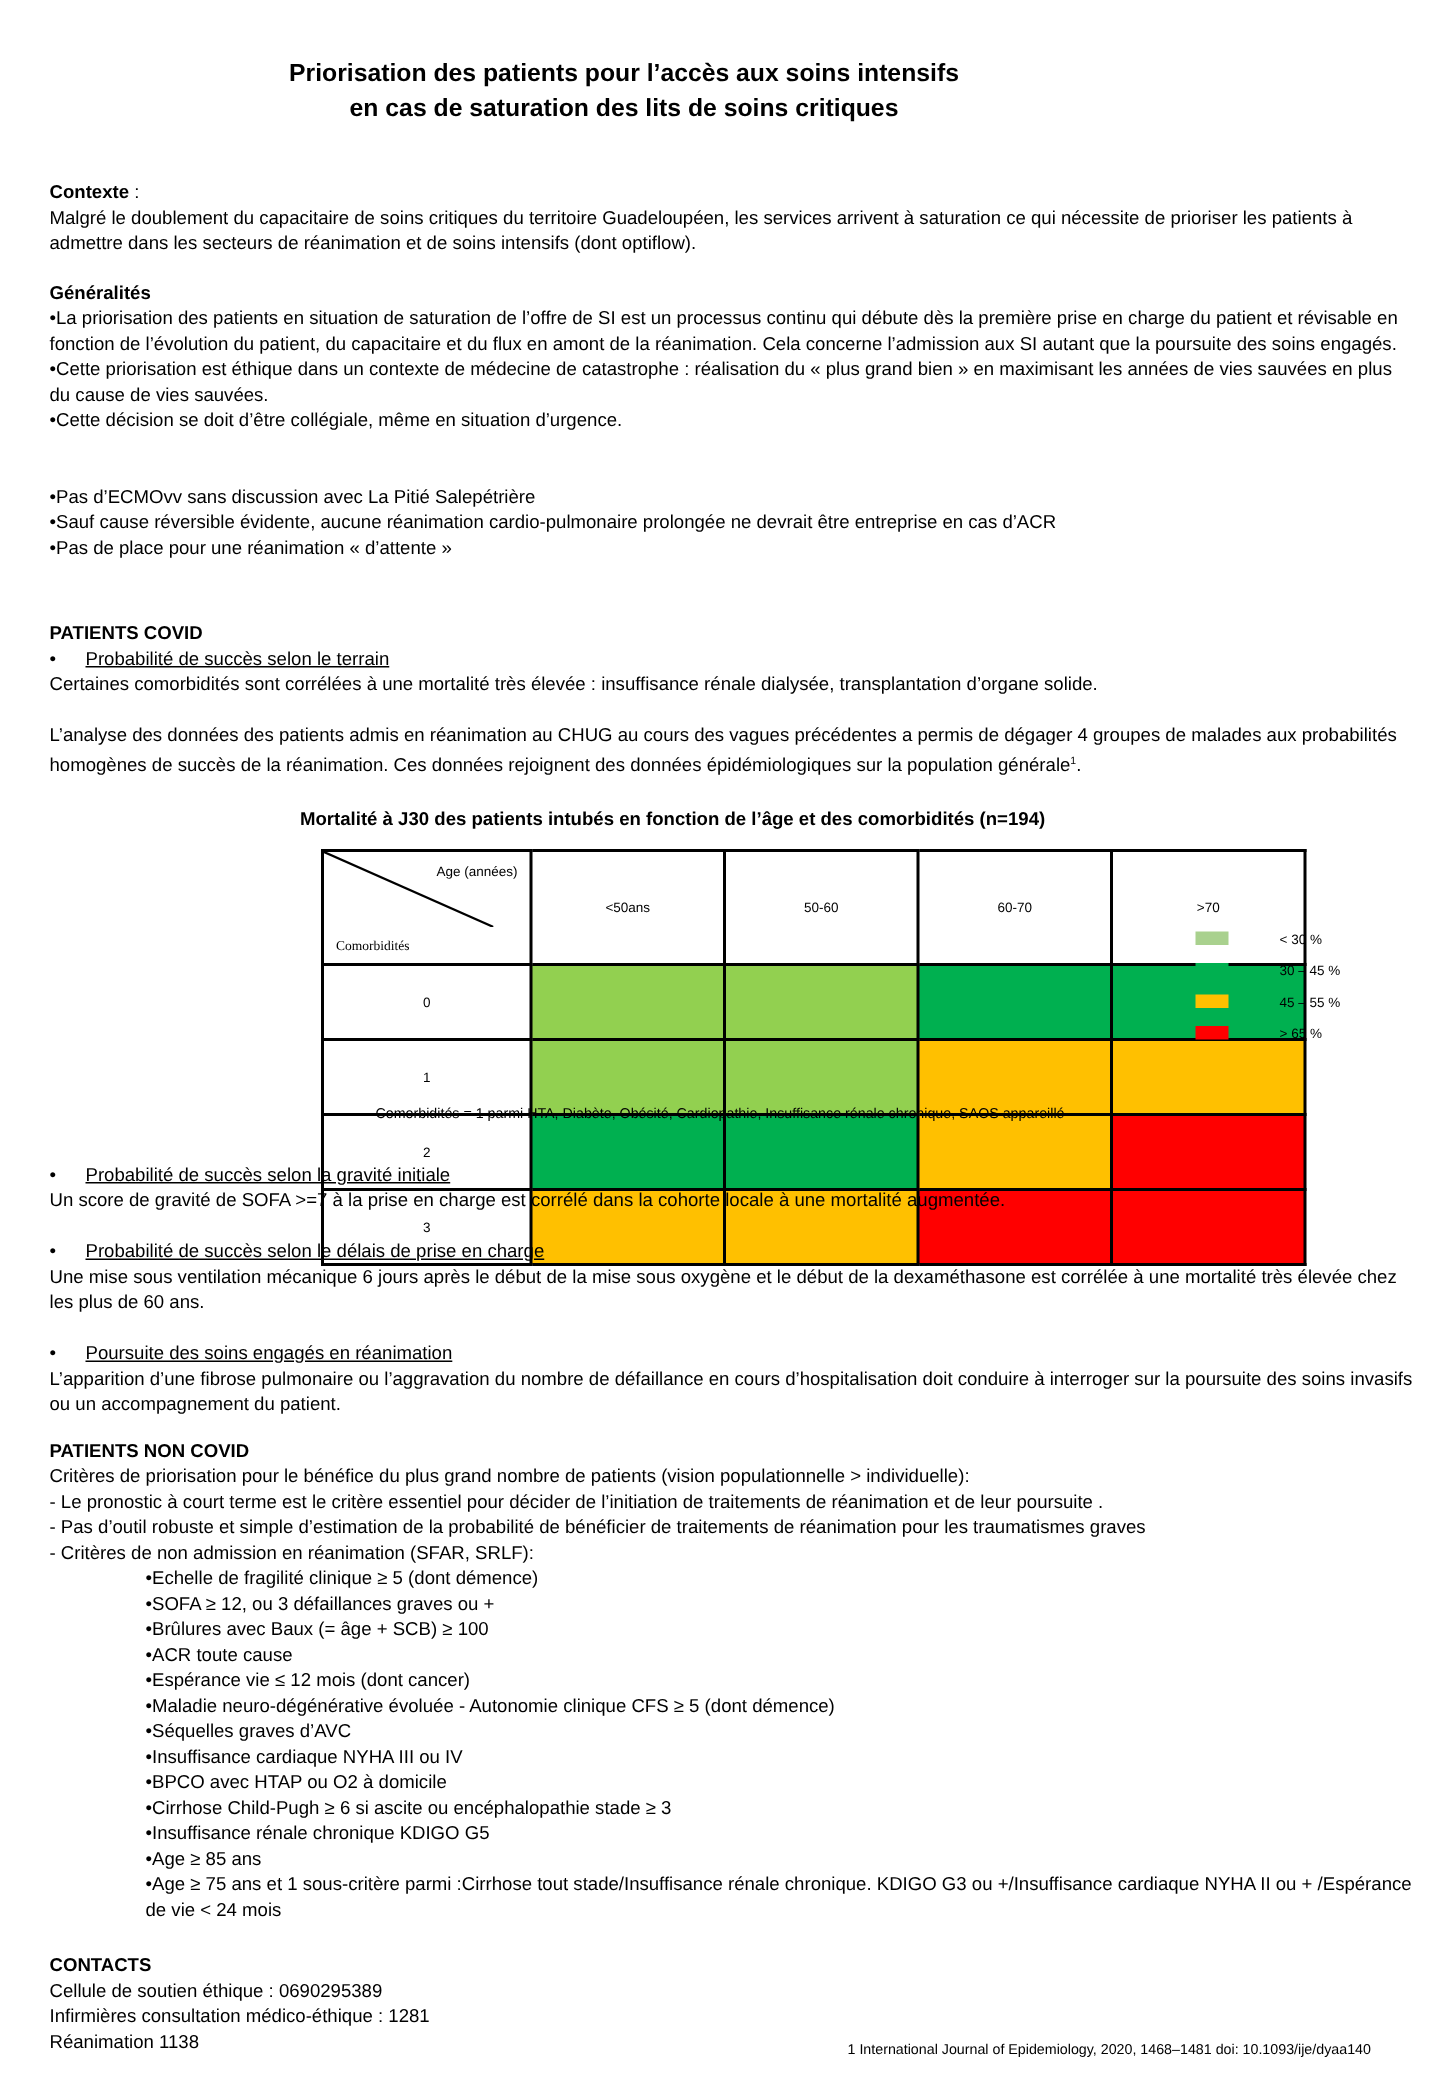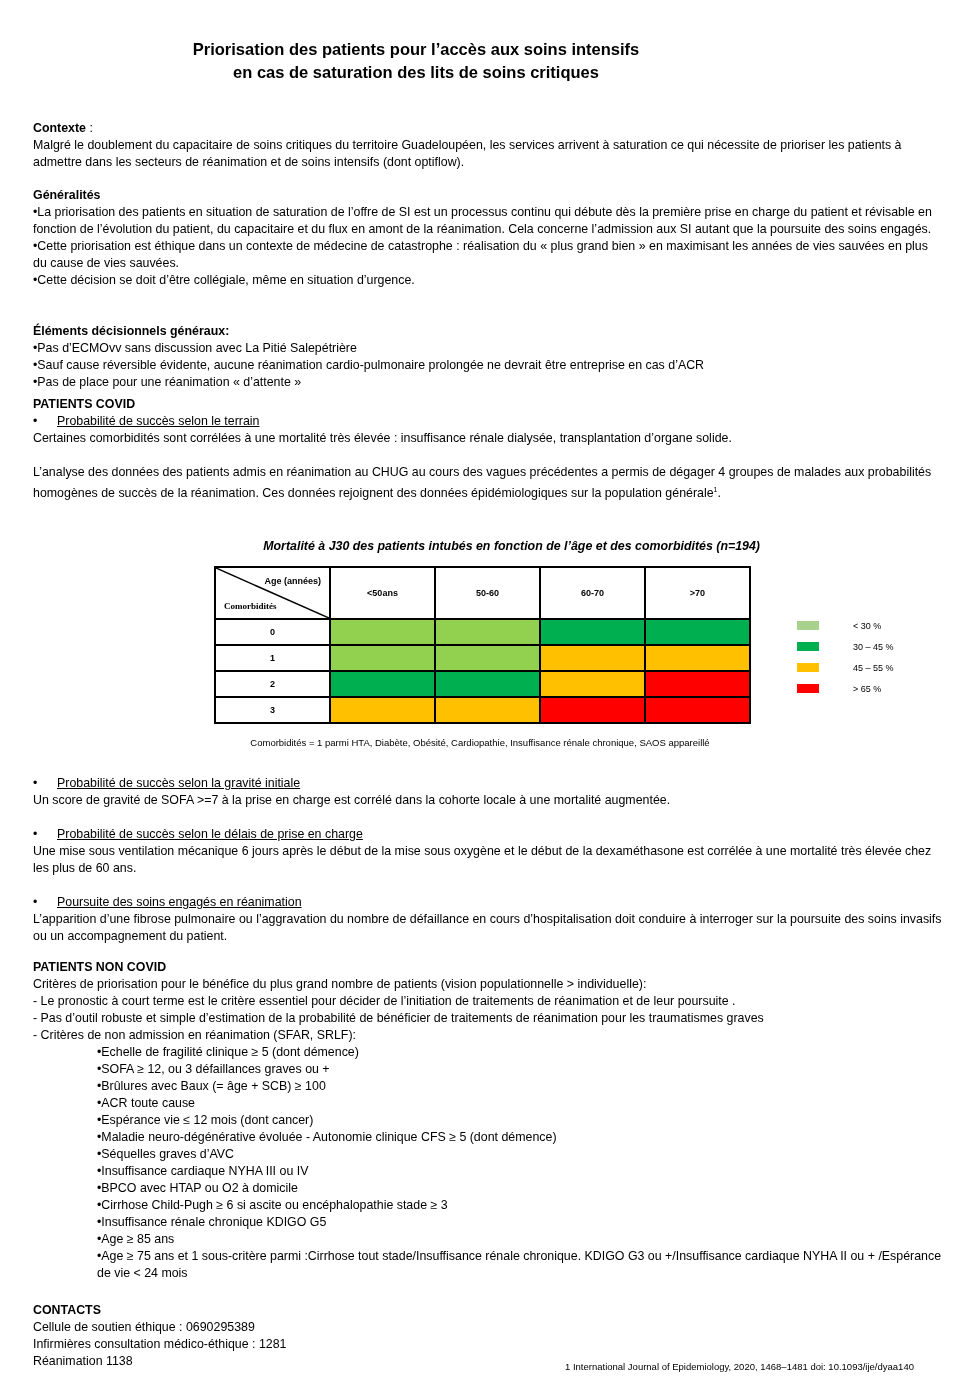--- a/index.html
+++ b/index.html
@@ -6,23 +6,23 @@
   body { width: 960px; height: 1387px; position: relative; font-family: "Liberation Sans", sans-serif; color: #000; font-size: 12.4px; overflow: hidden; }
   .title { position: absolute; left: 0; top: 38px; width: 832px; text-align: center; font-weight: bold; font-size: 16.5px; line-height: 23px; }
   .abs { position: absolute; left: 33px; width: 912px; line-height: 17px; }
   .b { font-weight: bold; }
   .u { text-decoration: underline; }
   p { margin: 0; }
   .bulletline { display: flex; }
   .bulletline .dot { width: 24px; }
   .indent { padding-left: 64px; }
   
-  .tbl-title { position: absolute; left: 200px; width: 560px; top: 539px; text-align: right; font-weight: bold; font-size: 12.4px; font-style: italic; }
+  .tbl-title { position: absolute; left: 200px; width: 560px; top: 539px; text-align: left; font-weight: bold; font-size: 12.4px; }
   .grid { position: absolute; left: 214px; top: 566px; border-collapse: collapse; }
-  .grid td { border: 2px solid #000; padding: 0; font-size: 9px; text-align: center; font-weight: bold; }
+  .grid td { border: 2px solid #000; padding: 12px; font-size: 9px; text-align: center; }
   .hdr-cell { height: 50px; }
   .row-cell { height: 24px; }
   .corner { position: relative; width: 113px; }
   .corner svg { position: absolute; left: 0; top: 0; }
   .corner .age { position: absolute; right: 8px; top: 8px; font-size: 9px; }
   .corner .com { position: absolute; left: 8px; bottom: 7px; font-size: 9px; font-family: "Liberation Serif", serif; }
   .col { width: 103px; }
   .footnote-tbl { position: absolute; left: 200px; width: 560px; top: 737px; text-align: center; font-size: 9.5px; }
   .legend { position: absolute; left: 797px; top: 615px; }
   .legend-item { display: flex; align-items: center; height: 21px; gap: 16px; }
@@ -44,27 +44,26 @@
 </div>
 
 <div class="abs" style="top:187px;">
   <p class="b">Généralités</p>
   <p>•La priorisation des patients en situation de saturation de l’offre de SI est un processus continu qui débute dès la première prise en charge du patient et révisable en fonction de l’évolution du patient, du capacitaire et du flux en amont de la réanimation. Cela concerne l’admission aux SI autant que la poursuite des soins engagés.</p>
   <p>•Cette priorisation est éthique dans un contexte de médecine de catastrophe : réalisation du « plus grand bien » en maximisant les années de vies sauvées en plus du cause de vies sauvées.</p>
   <p>•Cette décision se doit d’être collégiale, même en situation d’urgence.</p>
 </div>
 
 <div class="abs" style="top:323px;">
-  <p class="b">Éléments décisionnels généraux:</p>
   <p>•Pas d’ECMOvv sans discussion avec La Pitié Salepétrière</p>
   <p>•Sauf cause réversible évidente, aucune réanimation cardio-pulmonaire prolongée ne devrait être entreprise en cas d’ACR</p>
   <p>•Pas de place pour une réanimation « d’attente »</p>
 </div>
 
-<div class="abs" style="top:396px;">
+<div class="abs" style="top:414px;">
   <p class="b">PATIENTS COVID</p>
   <div class="bulletline">
       <span class="dot">•</span>
       <span class="u">Probabilité de succès selon le terrain</span>
     </div>
   <p>Certaines comorbidités sont corrélées à une mortalité très élevée : insuffisance rénale dialysée, transplantation d’organe solide.</p>
   <p>&nbsp;</p>
   <p><span>L’analyse des données des patients admis en réanimation au CHUG au cours des vagues précédentes a permis de dégager 4 groupes de malades aux probabilités homogènes de succès de la réanimation. Ces données rejoignent des données épidémiologiques sur la population générale</span><sup style="font-size:7px">1</sup><span>.</span></p>
 </div>
 

